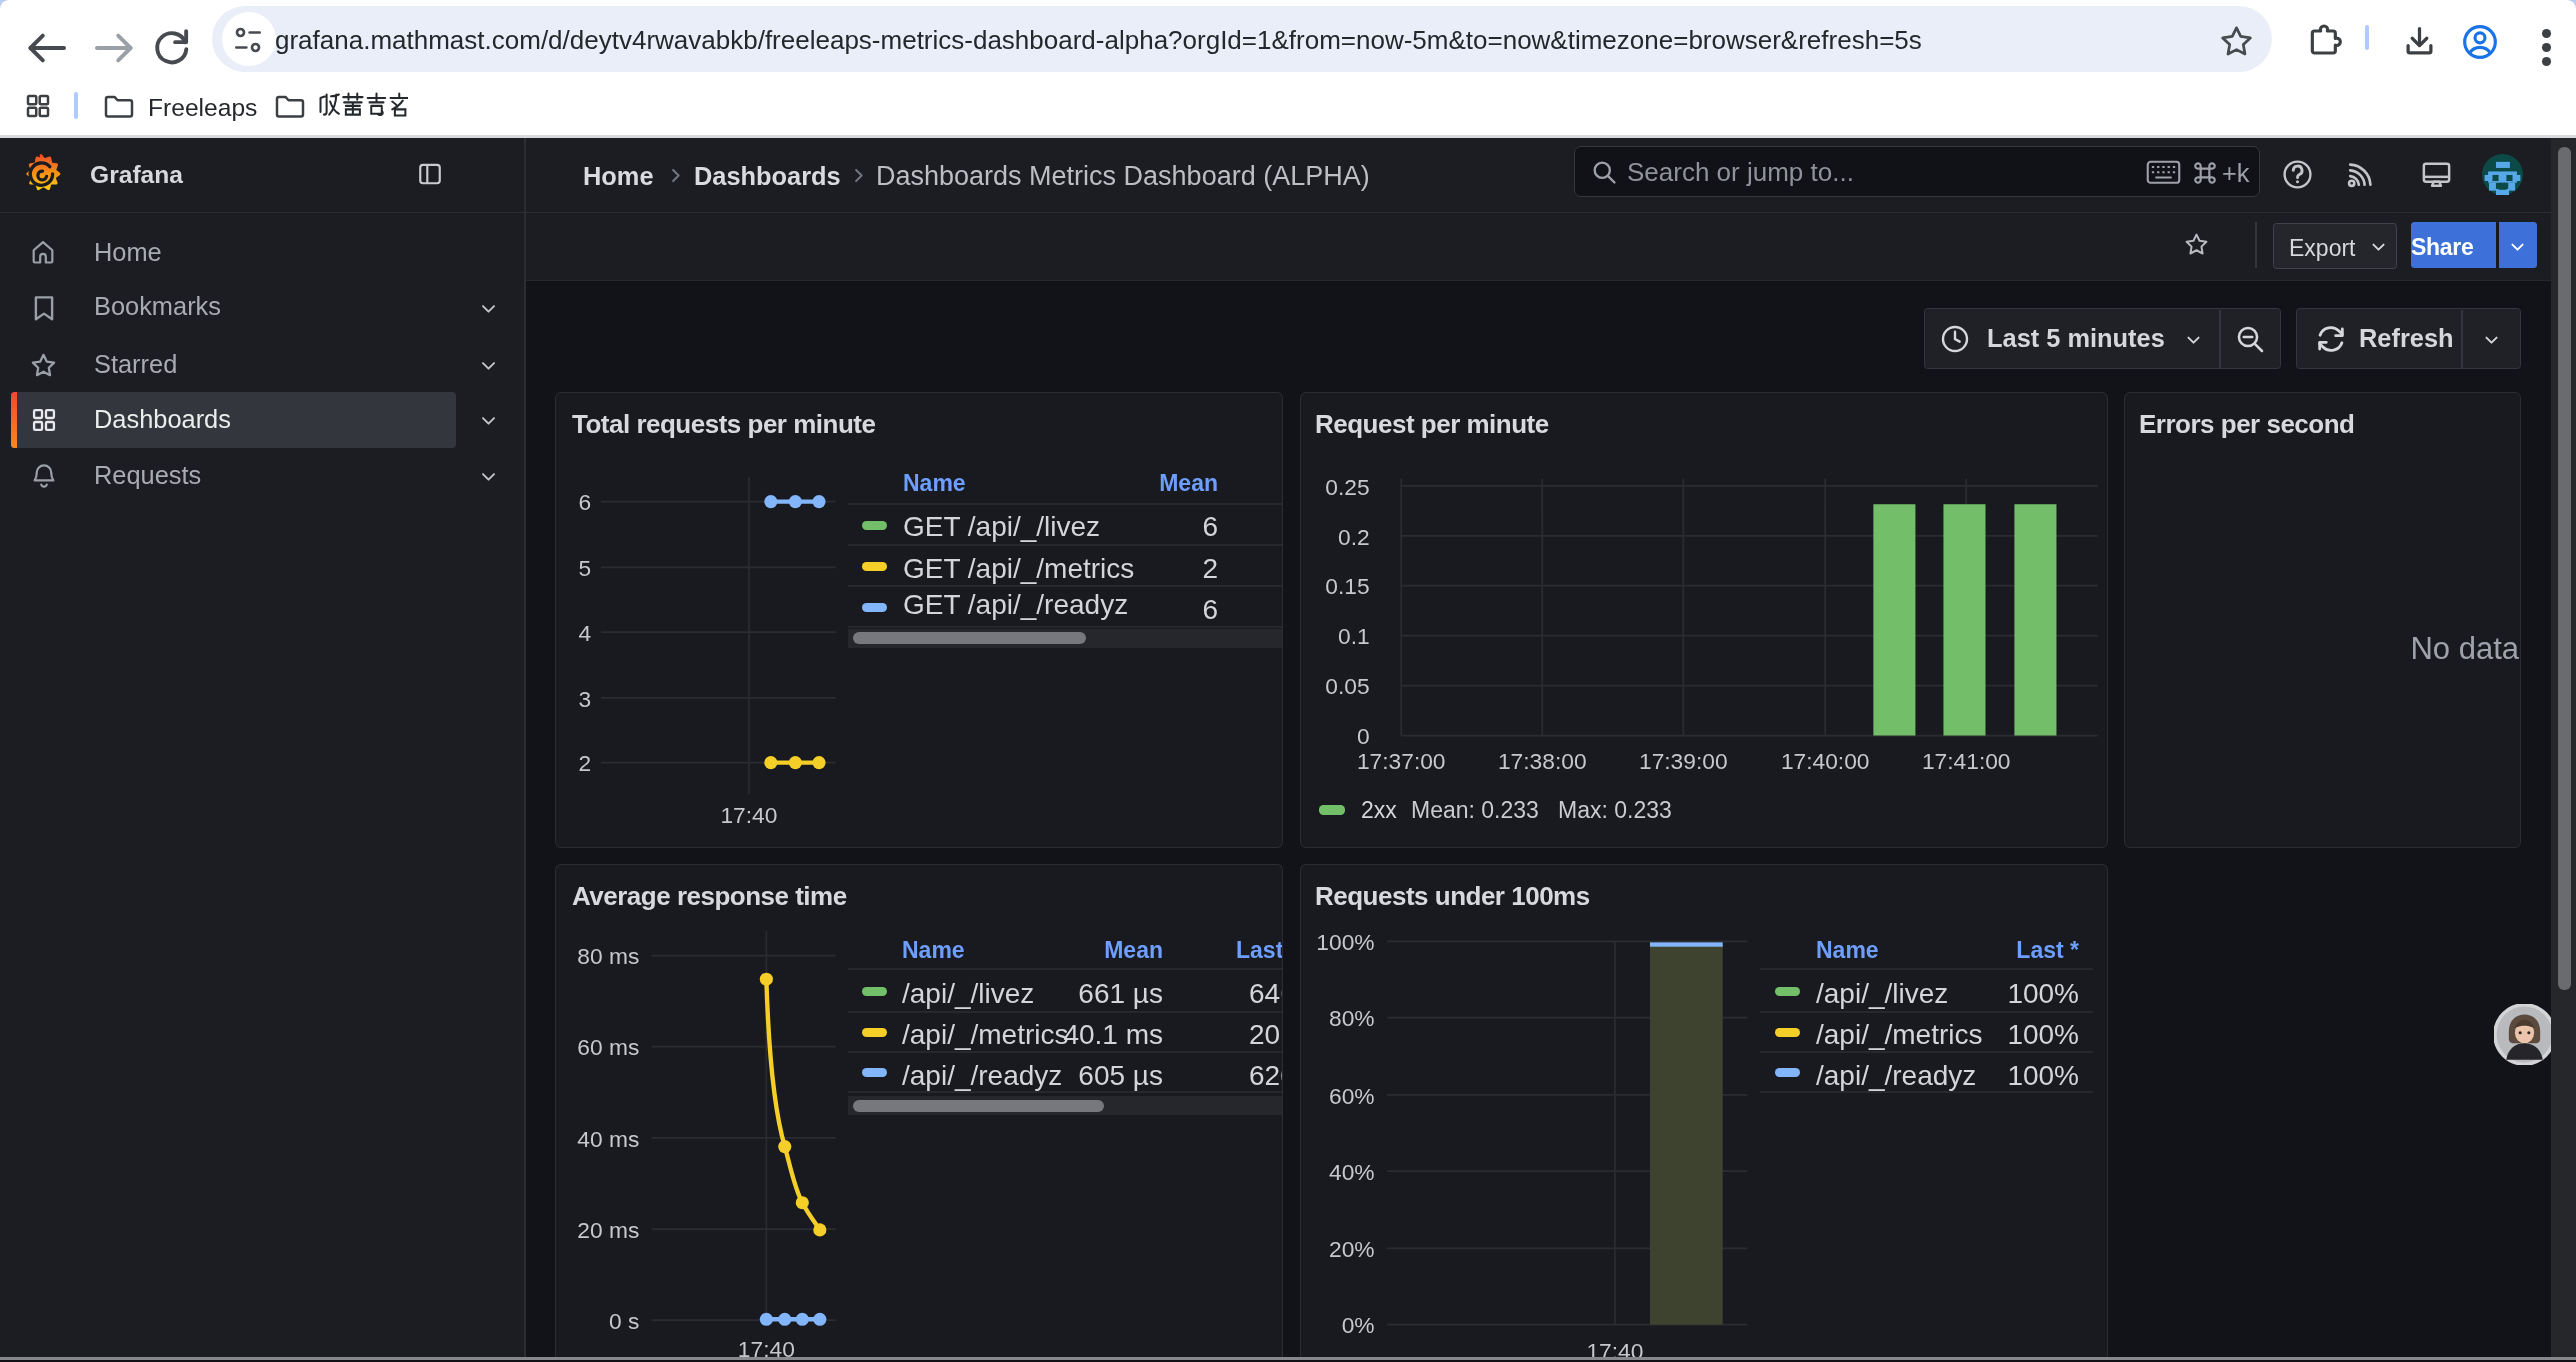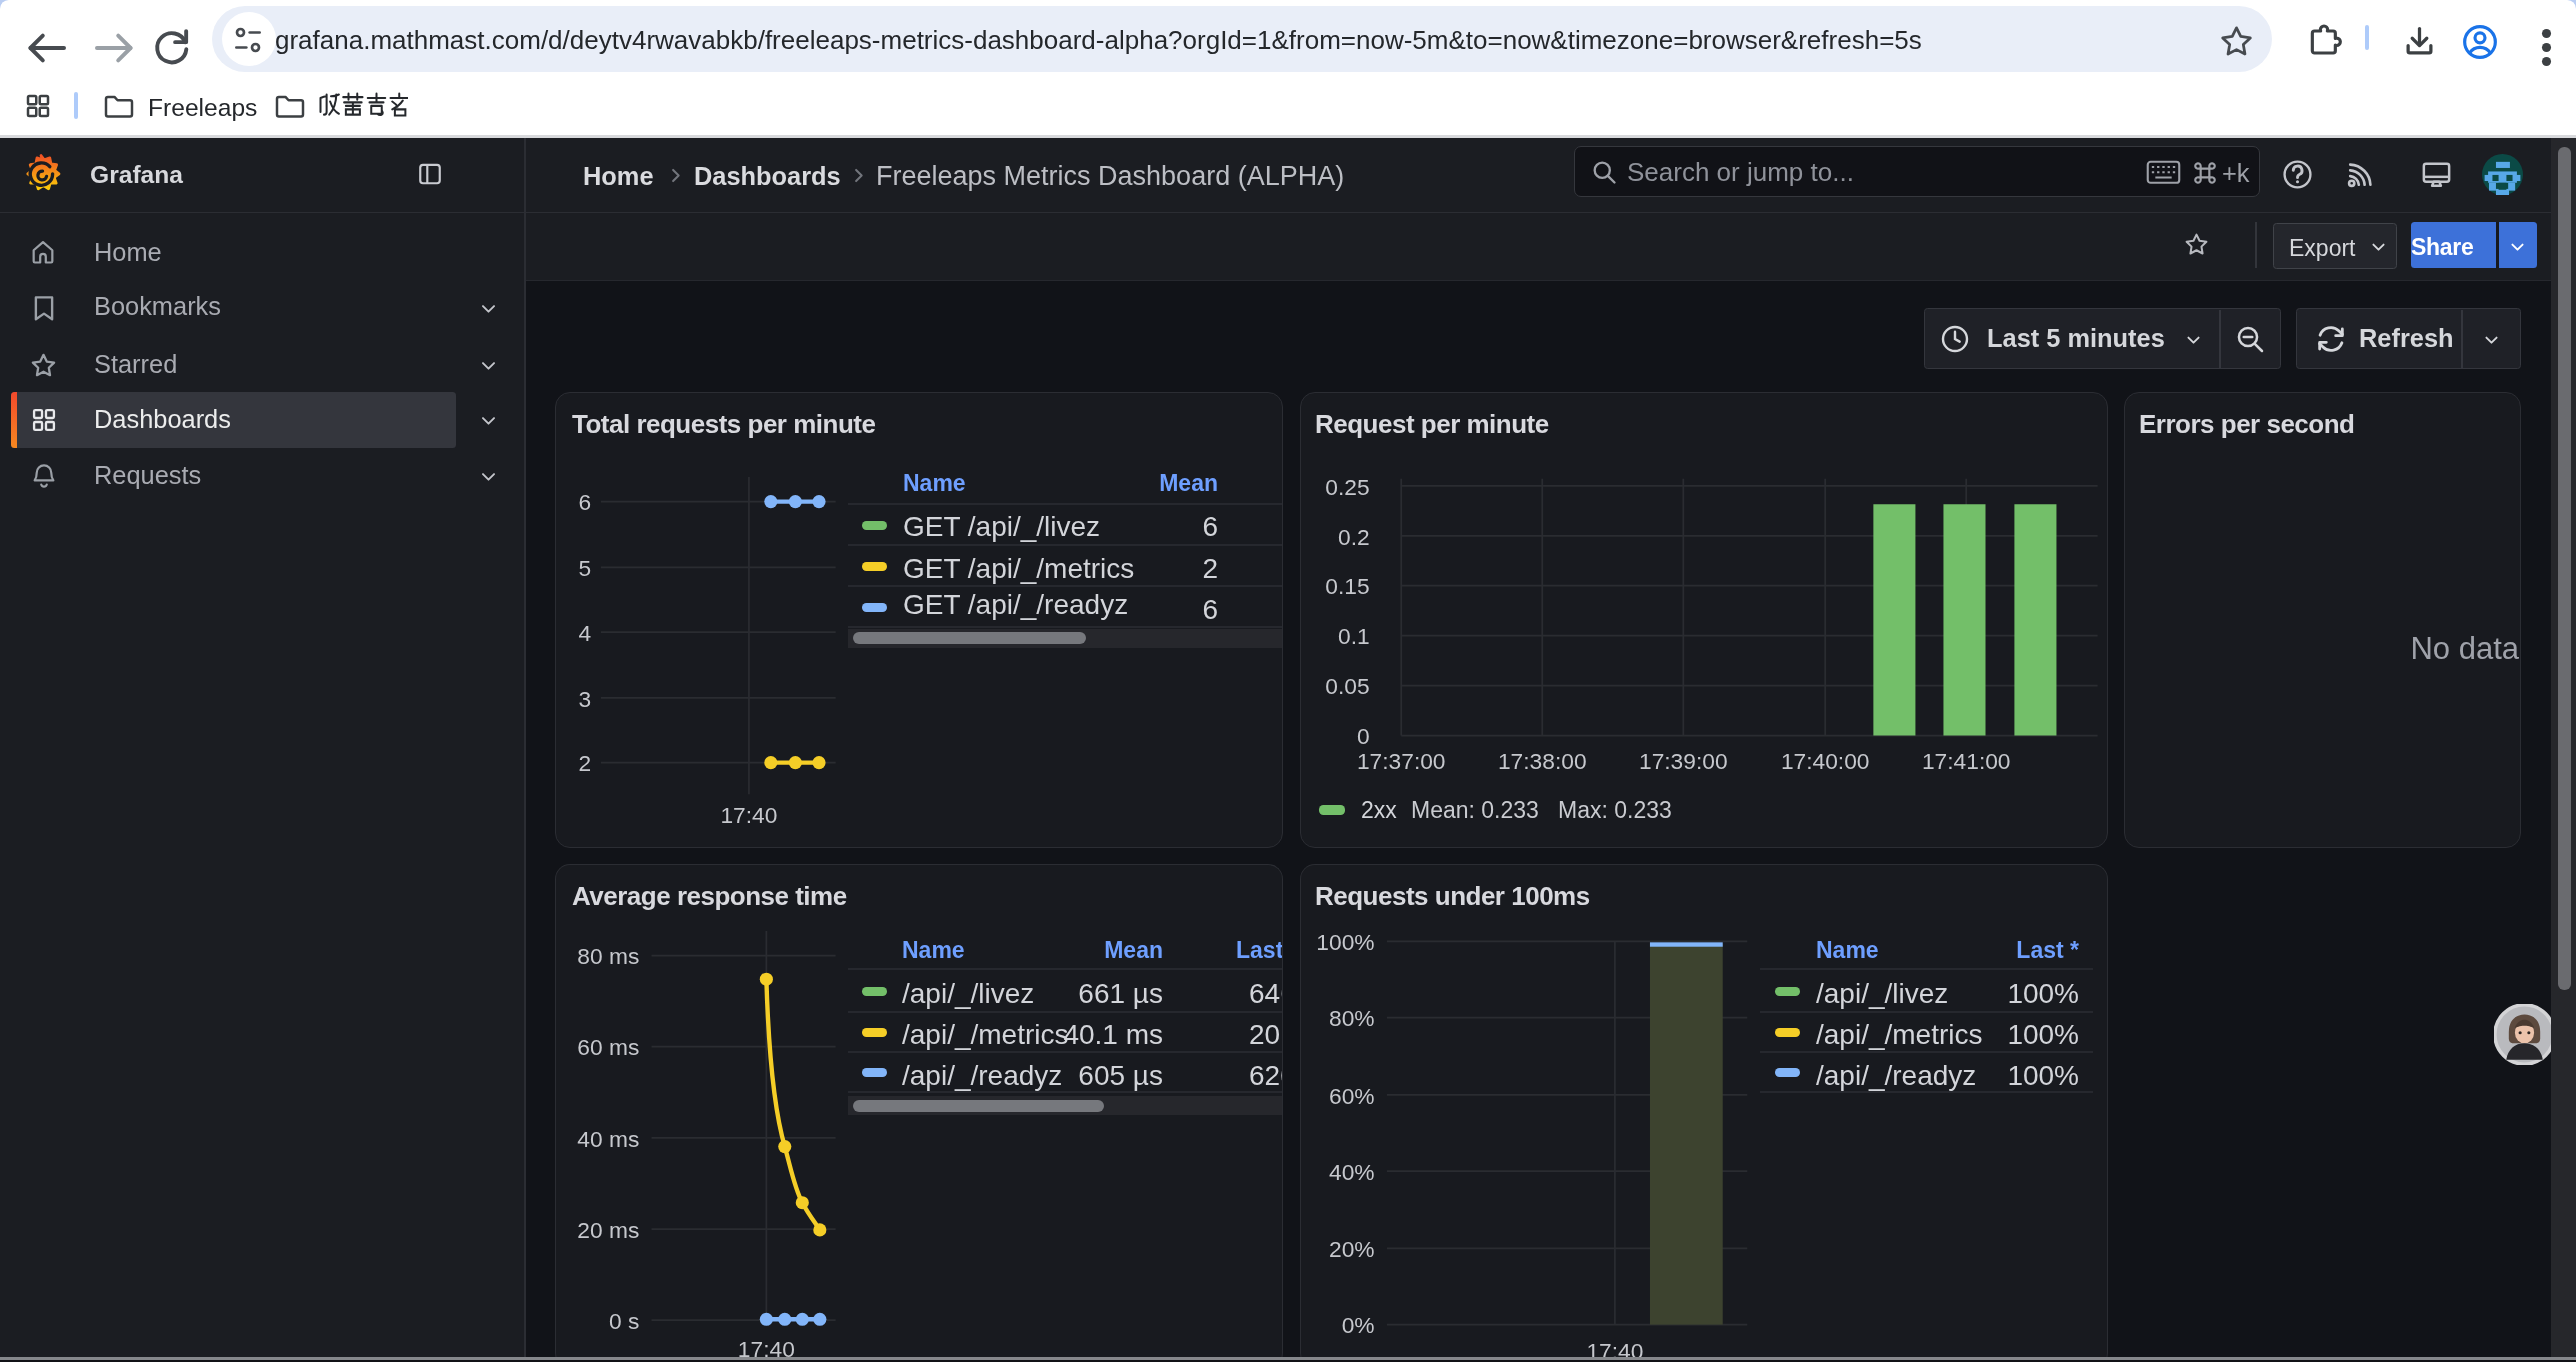--- a/index.html
+++ b/index.html
@@ -1,19 +1,19 @@
 <!DOCTYPE html>
 <html style="font-size:14px"><head>
 <meta charset="utf-8">
 <style>
 html,body{margin:0;padding:0;background:#111217}
 *{box-sizing:border-box}
 #root{position:relative;width:2576px;height:1360px;overflow:hidden;background:#111318;font-family:"Liberation Sans",sans-serif;-webkit-font-smoothing:antialiased}
 .abs{position:absolute}
-.panel{position:absolute;background:#181a1f;border:1.8px solid #2b2d33;border-radius:15px;overflow:hidden}
+.panel{position:absolute;background:#181a1f;border:1.8px solid #2b2d33;border-radius:6px;overflow:hidden}
 .ptitle{position:absolute;font-size:26px;font-weight:700;color:#d8d9de;letter-spacing:-0.5px;white-space:nowrap}
 .lhead{color:#6e9fff;font-weight:700;font-size:23px;white-space:nowrap}
 .ltxt{color:#d3d5da;font-size:28px;white-space:nowrap}
 .sep{position:absolute;background:#26282e}
 svg{display:block}
 </style>
 </head>
 <body>
 <div id="root">
 
@@ -111,21 +111,21 @@
     </svg>
 
 <div class="abs" style="left:583px;top:162px;font-size:25.4px;font-weight:700;color:#dadbdf">Home</div>
 <svg class="abs" style="left:666px;top:166px" width="19" height="19" viewBox="0 0 24 24" fill="none" stroke="#72757c" stroke-width="2.6" stroke-linecap="round" stroke-linejoin="round">
       <path d="M9 5l7 7-7 7"></path>
     </svg>
 <div class="abs" style="left:694px;top:162px;font-size:25.4px;font-weight:700;color:#dadbdf">Dashboards</div>
 <svg class="abs" style="left:849px;top:166px" width="19" height="19" viewBox="0 0 24 24" fill="none" stroke="#72757c" stroke-width="2.6" stroke-linecap="round" stroke-linejoin="round">
       <path d="M9 5l7 7-7 7"></path>
     </svg>
-<div class="abs" style="left:876px;top:161px;font-size:27px;color:#bcbec4">Freeleaps Metrics Dashboard (ALPHA)</div>
+<div class="abs" style="left:876px;top:161px;font-size:27px;color:#bcbec4">Dashboards Metrics Dashboard (ALPHA)</div>
 
 <div class="abs" style="left:1574px;top:146px;width:686px;height:51px;background:#111217;border:1.8px solid #35373d;border-radius:7px"></div>
 <svg class="abs" style="left:1590px;top:158px" width="28" height="28" viewBox="0 0 24 24" fill="none" stroke="#9ea1a8" stroke-width="2">
       <circle cx="10.5" cy="10.5" r="6.5"></circle>
       <path d="M15.5 15.5L21 21" stroke-linecap="round"></path>
     </svg>
 <div class="abs" style="left:1627px;top:157px;font-size:26px;color:#8f929a">Search or jump to...</div>
 <svg class="abs" style="left:2146px;top:160px" width="35" height="24.6" viewBox="0 0 30 21" fill="none" stroke="#9ea1a8" stroke-width="1.8">
       <rect x="1.5" y="1.5" width="27" height="18" rx="2.5"></rect>
       <path d="M5 6h2M9.5 6h2M14 6h2M18.5 6h2M23 6h2M5 10.5h2M9.5 10.5h2M14 10.5h2M18.5 10.5h2M23 10.5h2M8 15h14"></path>

